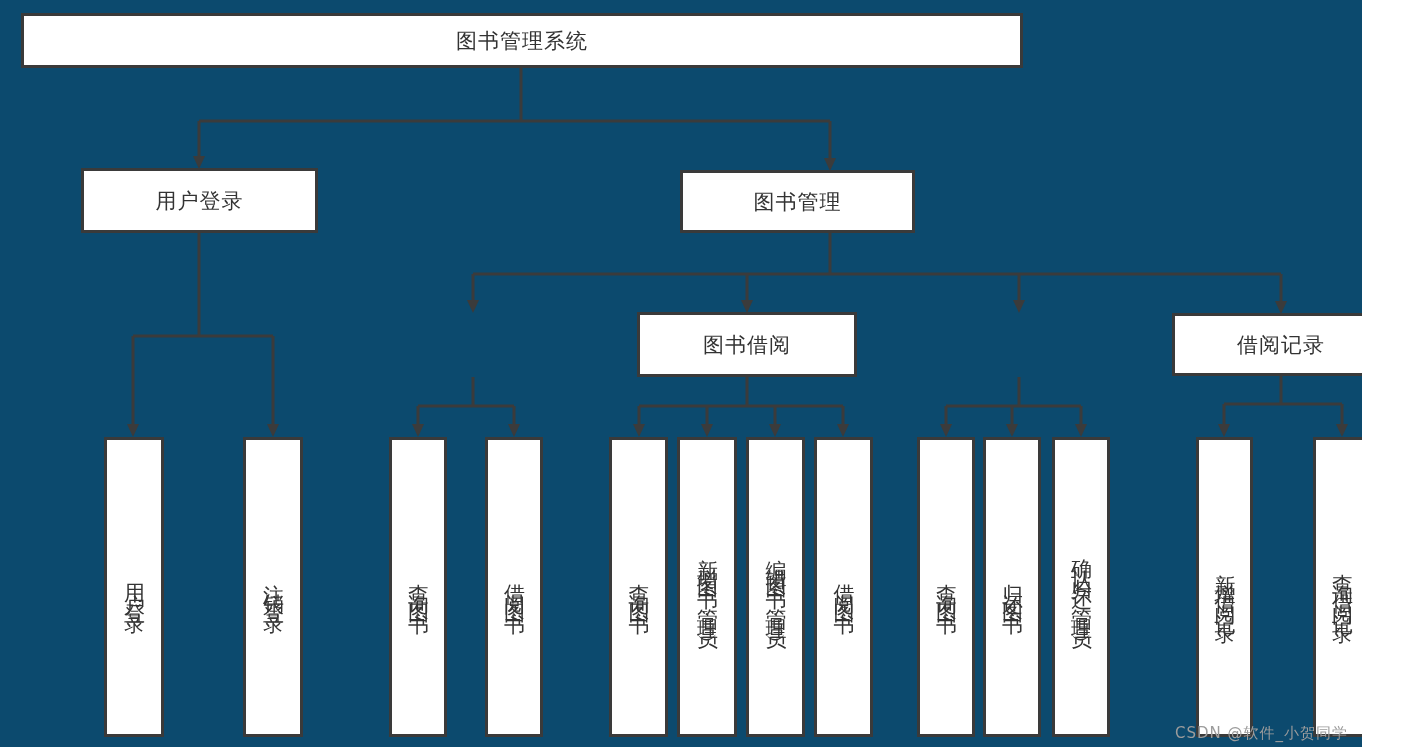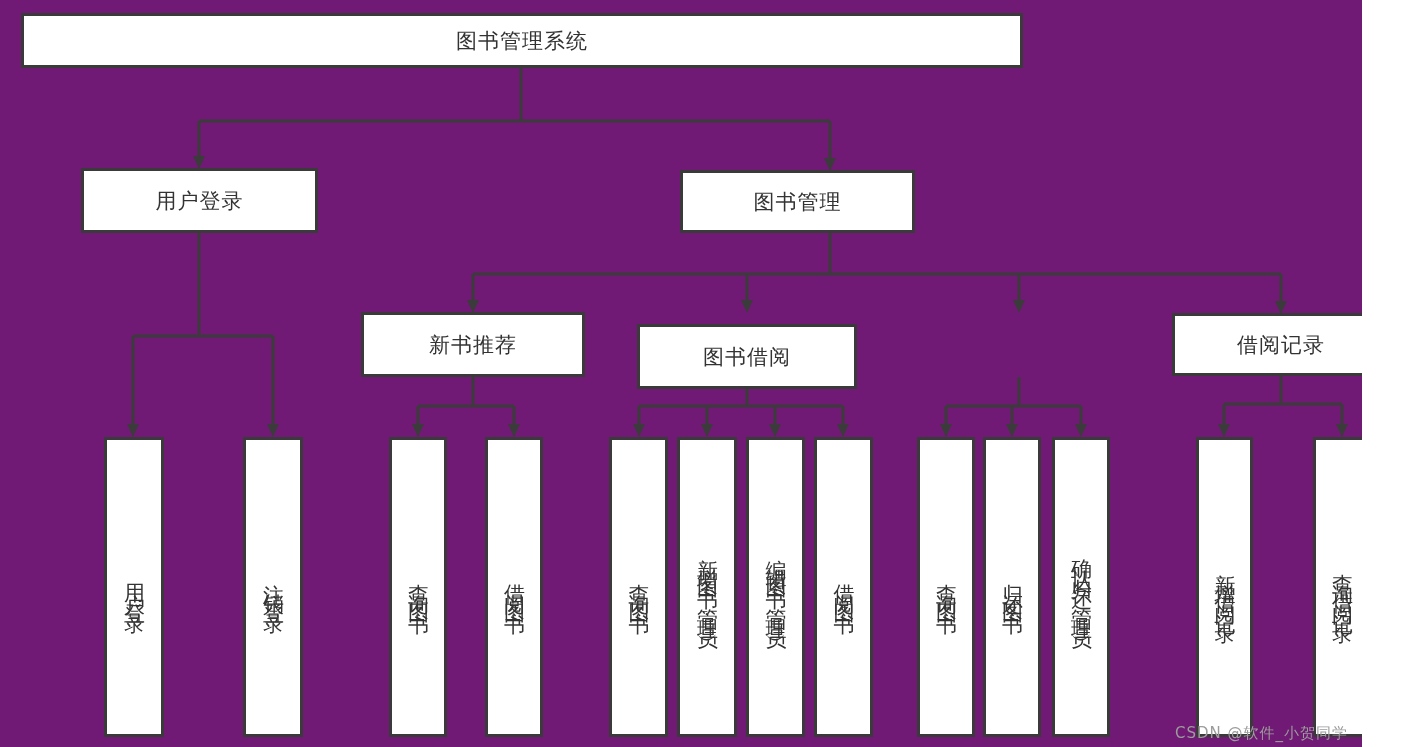--- a/index.html
+++ b/index.html
@@ -1,20 +1,20 @@
 <!DOCTYPE html>
 <html><head>
 <meta charset="utf-8">
 <style>
   html, body { margin: 0; padding: 0; background: #ffffff; }
   .stage {
     position: relative;
     width: 1362px;
     height: 747px;
-    background: #701a75;
+    background: #0c4a6e;
     font-family: "DejaVu Sans", "Liberation Sans", sans-serif;
     overflow: hidden;
   }
   .stage svg.connectors {
     position: absolute;
     left: 0; top: 0;
     width: 1405px; height: 747px;
   }
   .hbox {
     position: absolute;
@@ -55,21 +55,21 @@
     font-size: 15px;
     color: #9c9c9c;
     letter-spacing: 1px;
     z-index: 5;
   }
   
   .n-root    { left: 21px;   top: 13px;  width: 1002px; height: 55px; }
   .n-login   { left: 81px;   top: 168px; width: 237px;  height: 65px; }
   .n-mgmt    { left: 680px;  top: 170px; width: 235px;  height: 63px; }
   .n-newrec  { left: 361px;  top: 312px; width: 224px;  height: 65px; }
-  .n-borrow  { left: 637px;  top: 312px; width: 220px;  height: 65px; margin-top: 12px; }
+  .n-borrow  { left: 637px;  top: 312px; width: 220px;  height: 65px; }
   .n-current { left: 909px;  top: 312px; width: 220px;  height: 65px; }
   .n-records { left: 1172px; top: 313px; width: 218px;  height: 63px; }
   .l1  { left: 104px;  width: 60px; }
   .l2  { left: 243px;  width: 60px; }
   .l3  { left: 389px;  width: 58px; }
   .l4  { left: 485px;  width: 58px; }
   .l5  { left: 609px;  width: 59px; }
   .l6  { left: 677px;  width: 60px; }
   .l7  { left: 746px;  width: 59px; }
   .l8  { left: 814px;  width: 59px; }
@@ -121,23 +121,20 @@
     <span>图书管理系统</span>
   </div>
 
   <div class="hbox n-login">
     <span>用户登录</span>
   </div>
   <div class="hbox n-mgmt">
     <span>图书管理</span>
   </div>
 
-  <div class="hbox n-newrec">
-    <span>新书推荐</span>
-  </div>
   <div class="hbox n-borrow">
     <span>图书借阅</span>
   </div>
   <div class="hbox n-records">
     <span>借阅记录</span>
   </div>
 
   <div class="vbox l1">
     <span class="vtext">用户登录</span>
   </div>

